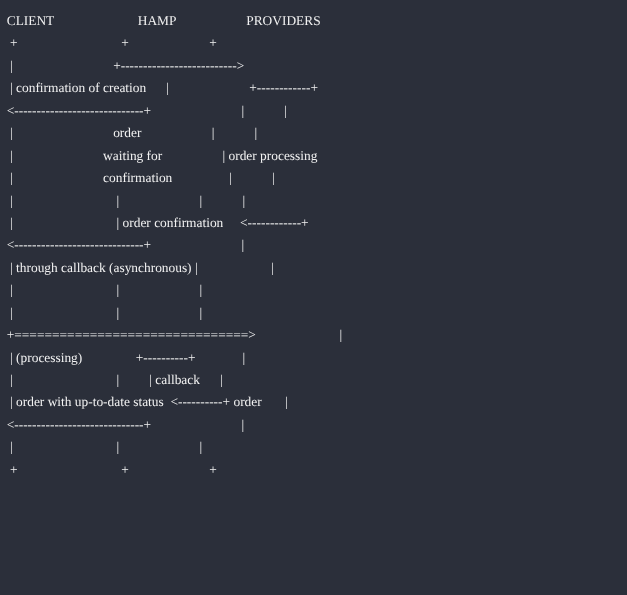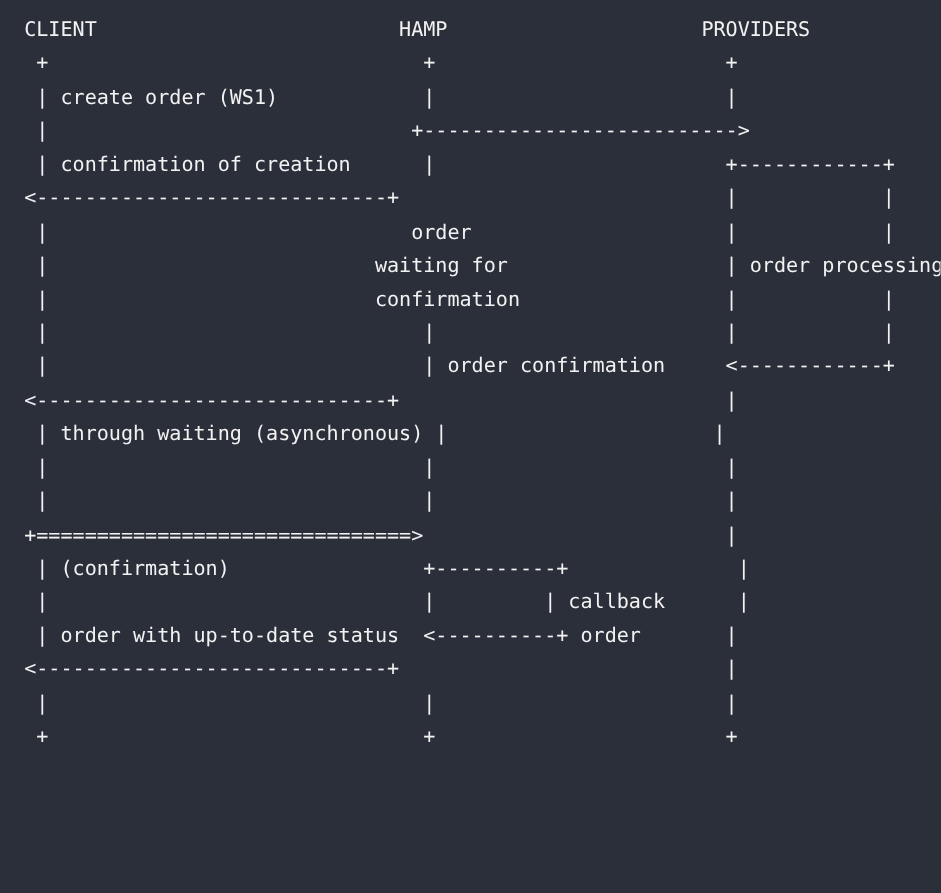--- a/index.html
+++ b/index.html
@@ -31,42 +31,42 @@
     background: transparent;
     white-space: pre;
     -webkit-font-smoothing: antialiased;
     text-rendering: geometricPrecision;
     font-variant-ligatures: none;
     tab-size: 8;
   }
   pre.ascii-canvas .row {
     display: block;
     height: 22.45px;
+    font-family: Liberation Serif, serif;
   }
 </style>
 </head>
 <body>
 
 <div id="diagram-root">
   <pre class="ascii-canvas" id="ascii-canvas"><span class="row">  CLIENT                         HAMP                     PROVIDERS
 </span><span class="row">   +                               +                        +
-</span><span class="row">   | create order (WS1)            |                        |
 </span><span class="row">   |                              +--------------------------&gt;
 </span><span class="row">   | confirmation of creation      |                        +------------+
 </span><span class="row">  &lt;-----------------------------+                           |            |
 </span><span class="row">   |                              order                     |            |
 </span><span class="row">   |                           waiting for                  | order processing
 </span><span class="row">   |                           confirmation                 |            |
 </span><span class="row">   |                               |                        |            |
 </span><span class="row">   |                               | order confirmation     &lt;------------+
 </span><span class="row">  &lt;-----------------------------+                           |
-</span><span class="row">   | through waiting (asynchronous) |                      |
+</span><span class="row">   | through callback (asynchronous) |                      |
 </span><span class="row">   |                               |                        |
 </span><span class="row">   |                               |                        |
 </span><span class="row">  +===============================&gt;                         |
-</span><span class="row">   | (confirmation)                +----------+              |
+</span><span class="row">   | (processing)                +----------+              |
 </span><span class="row">   |                               |         | callback      |
 </span><span class="row">   | order with up-to-date status  &lt;----------+ order       |
 </span><span class="row">  &lt;-----------------------------+                           |
 </span><span class="row">   |                               |                        |
 </span><span class="row">   +                               +                        +
 </span></pre>
 </div>
 
 </body></html>

